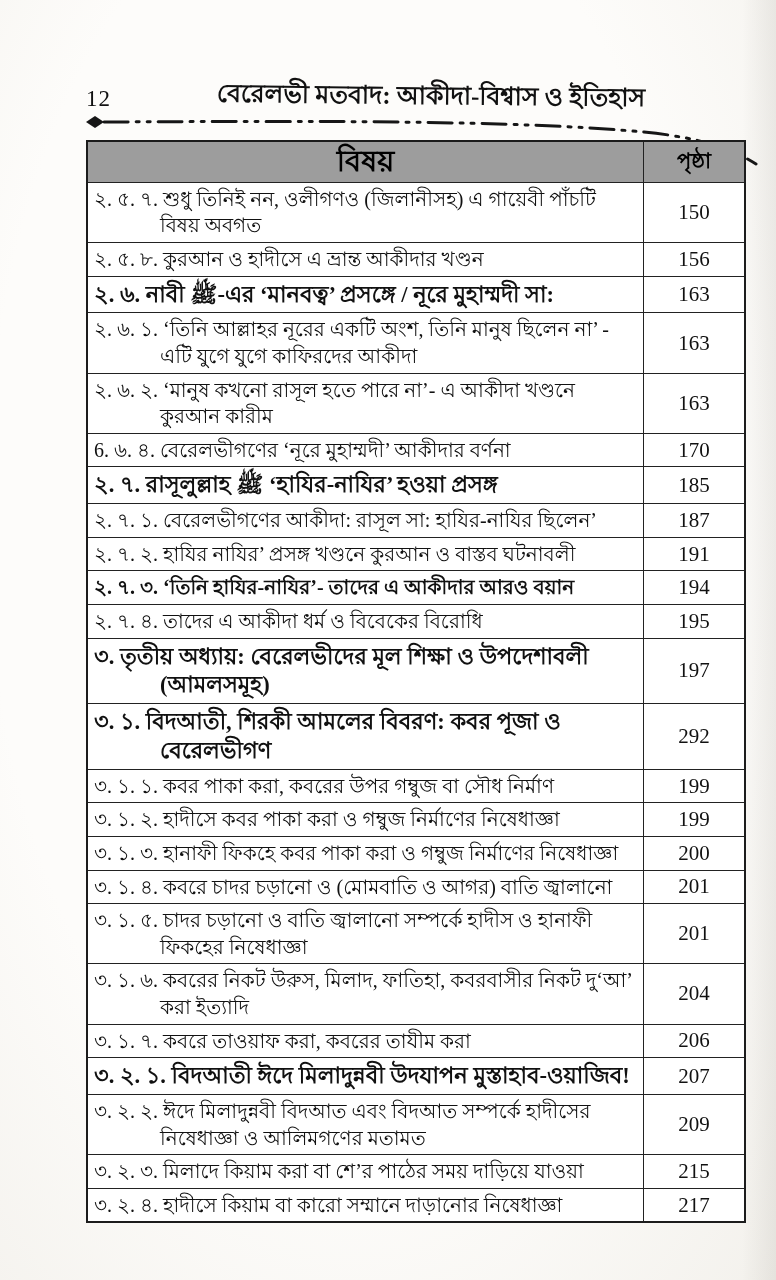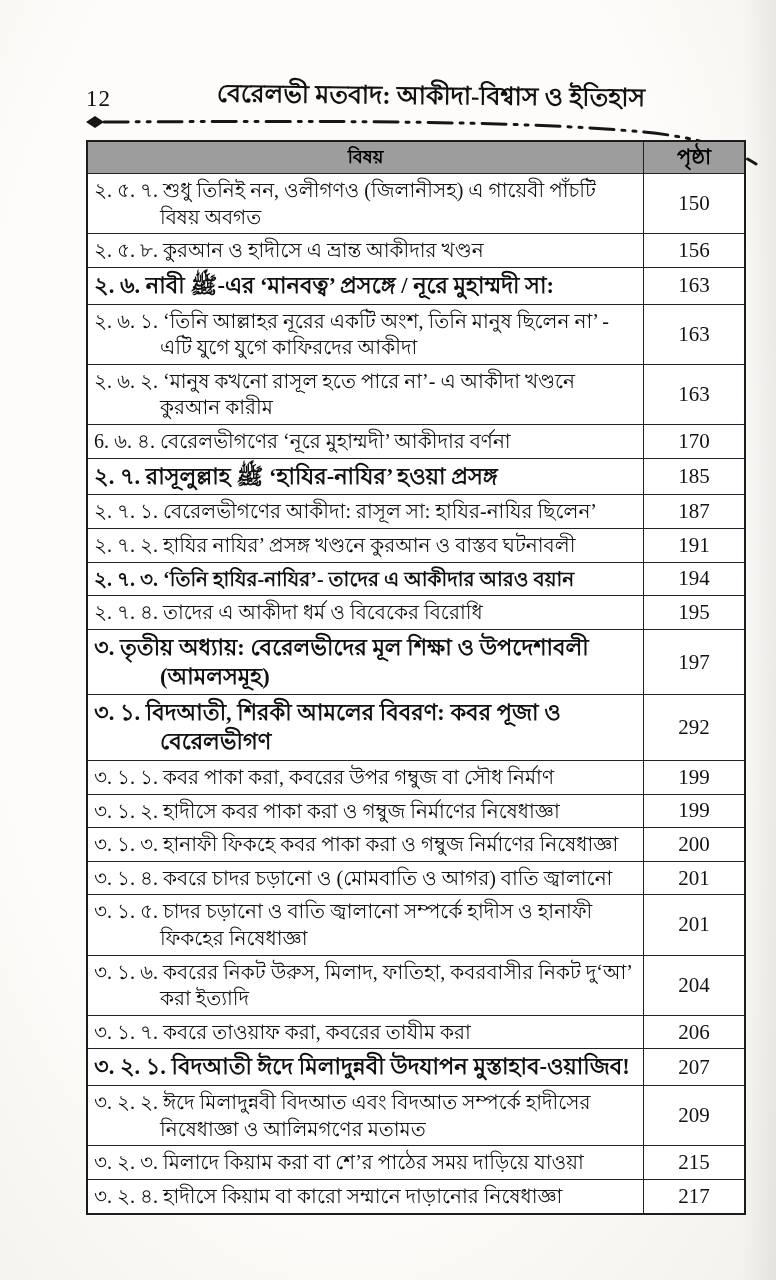--- a/index.html
+++ b/index.html
@@ -44,21 +44,21 @@
   table.toc td,table.toc th{
     border:1.5px solid #222;
     vertical-align:middle;
   }
   th.col-subject,th.col-page{
     background:#9d9d9d;
     color:#000;
     font-weight:bold;
     padding:4px 4px;
   }
-  th.col-subject{font-size:18px;line-height:1.1;}
+  th.col-subject{font-size:29px;line-height:1.1;}
   th.col-page{font-size:21px;width:92px;line-height:1.1;}
   td.subject{
     font-size:20px;line-height:1.33;
     padding:3px 6px 3px 72px;
     text-indent:-66px;
   }
   td.pagenum{
     text-align:center;font-size:21px;
     font-family:"Liberation Serif","DejaVu Serif",serif;
     padding:2px 4px;width:92px;

